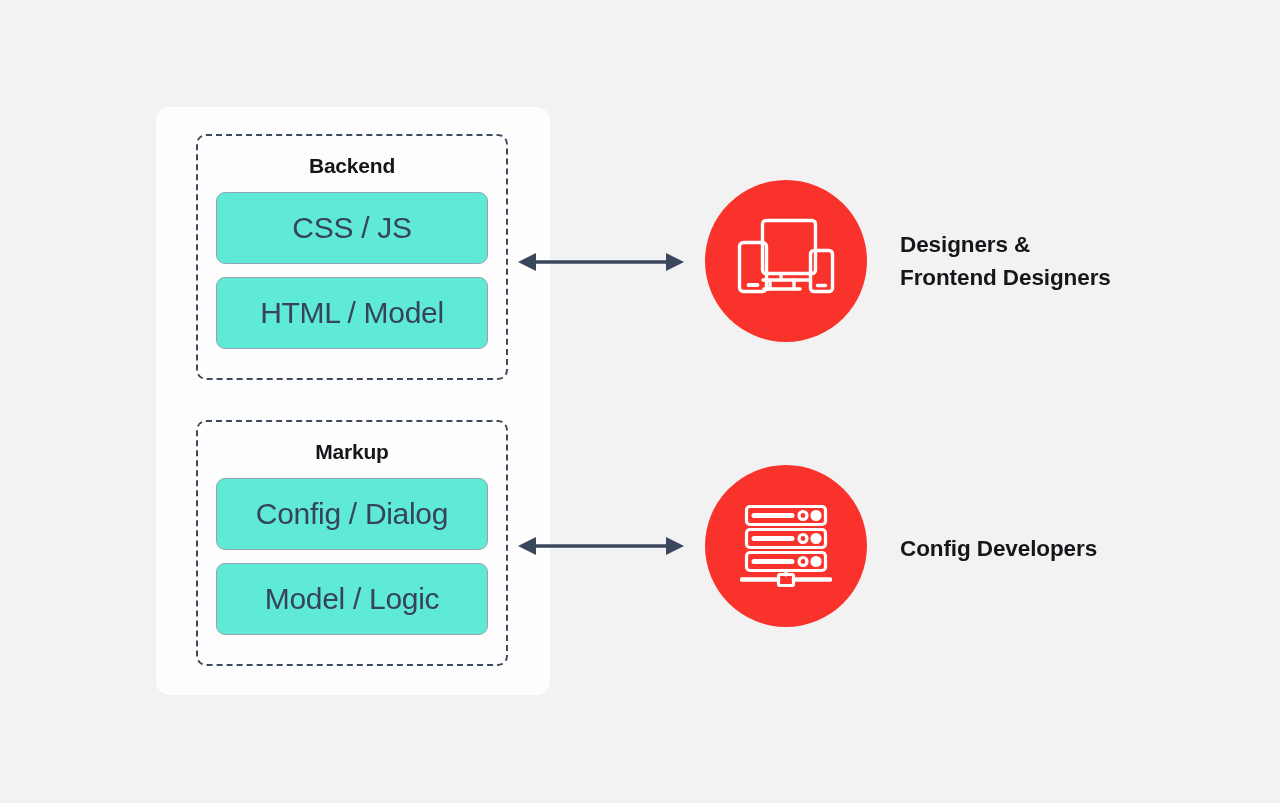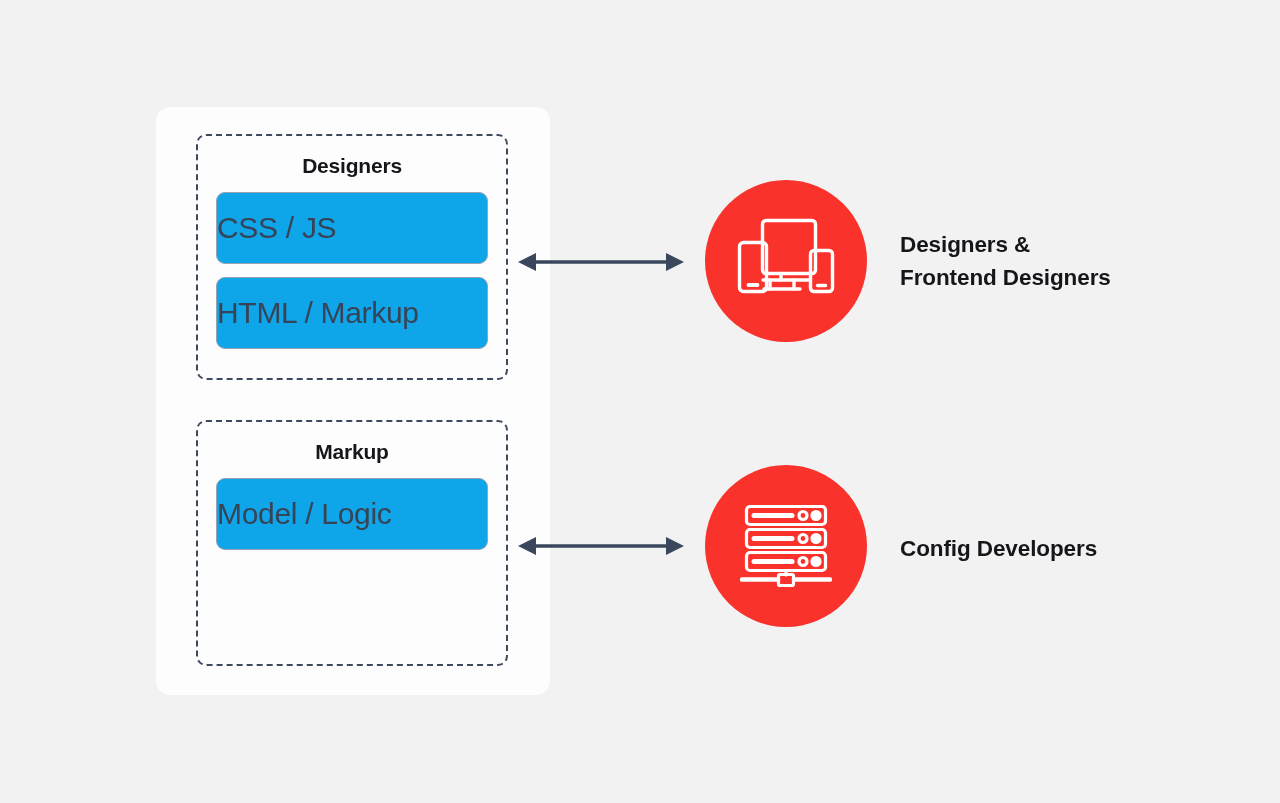--- a/index.html
+++ b/index.html
@@ -56,25 +56,26 @@
     margin-bottom: 14px;
     letter-spacing: -0.2px;
   }
 
   
   .module-list {
     padding: 0 18px;
   }
   .module-box {
     height: 72px;
-    background: #0ea5e9;
+    background: #5eead4;
     border: 1.6px solid #97a3b4;
     border-radius: 9px;
     display: flex;
     align-items: center;
+    justify-content: center;
     box-sizing: border-box;
     margin-bottom: 13px;
   }
   .module-box:last-child { margin-bottom: 0; }
   .module-label {
     font-size: 30px;
     color: #374357;
     font-weight: 400;
     letter-spacing: -0.3px;
     line-height: 1;
@@ -122,34 +123,37 @@
   .role-label .line { display: block; white-space: pre; }
 </style>
 </head>
 <body>
 
 <div id="diagram-root">
 
   <div class="app-card">
 
     <div class="layer-group frontend">
-      <div class="layer-title">Designers</div>
+      <div class="layer-title">Backend</div>
       <div class="module-list">
         <div class="module-box">
           <span class="module-label">CSS / JS</span>
         </div>
         <div class="module-box">
-          <span class="module-label">HTML / Markup</span>
+          <span class="module-label">HTML / Model</span>
         </div>
       </div>
     </div>
 
     <div class="layer-group backend">
       <div class="layer-title">Markup</div>
       <div class="module-list">
+        <div class="module-box">
+          <span class="module-label">Config / Dialog</span>
+        </div>
         <div class="module-box">
           <span class="module-label">Model / Logic</span>
         </div>
       </div>
     </div>
 
   </div>
 
   <div class="arrow-row frontend-arrow">
     <svg width="166" height="26" viewBox="0 0 166 26" xmlns="http://www.w3.org/2000/svg">

